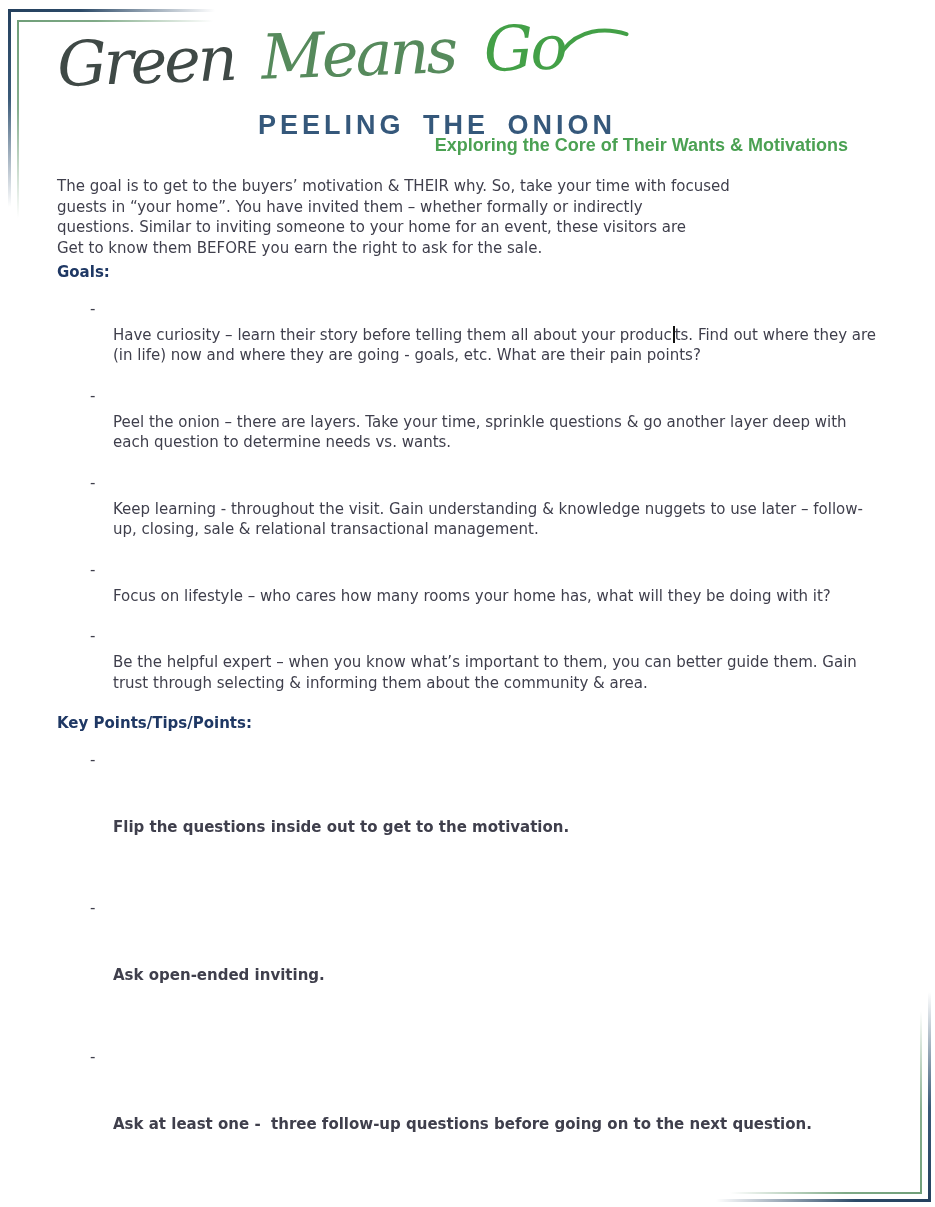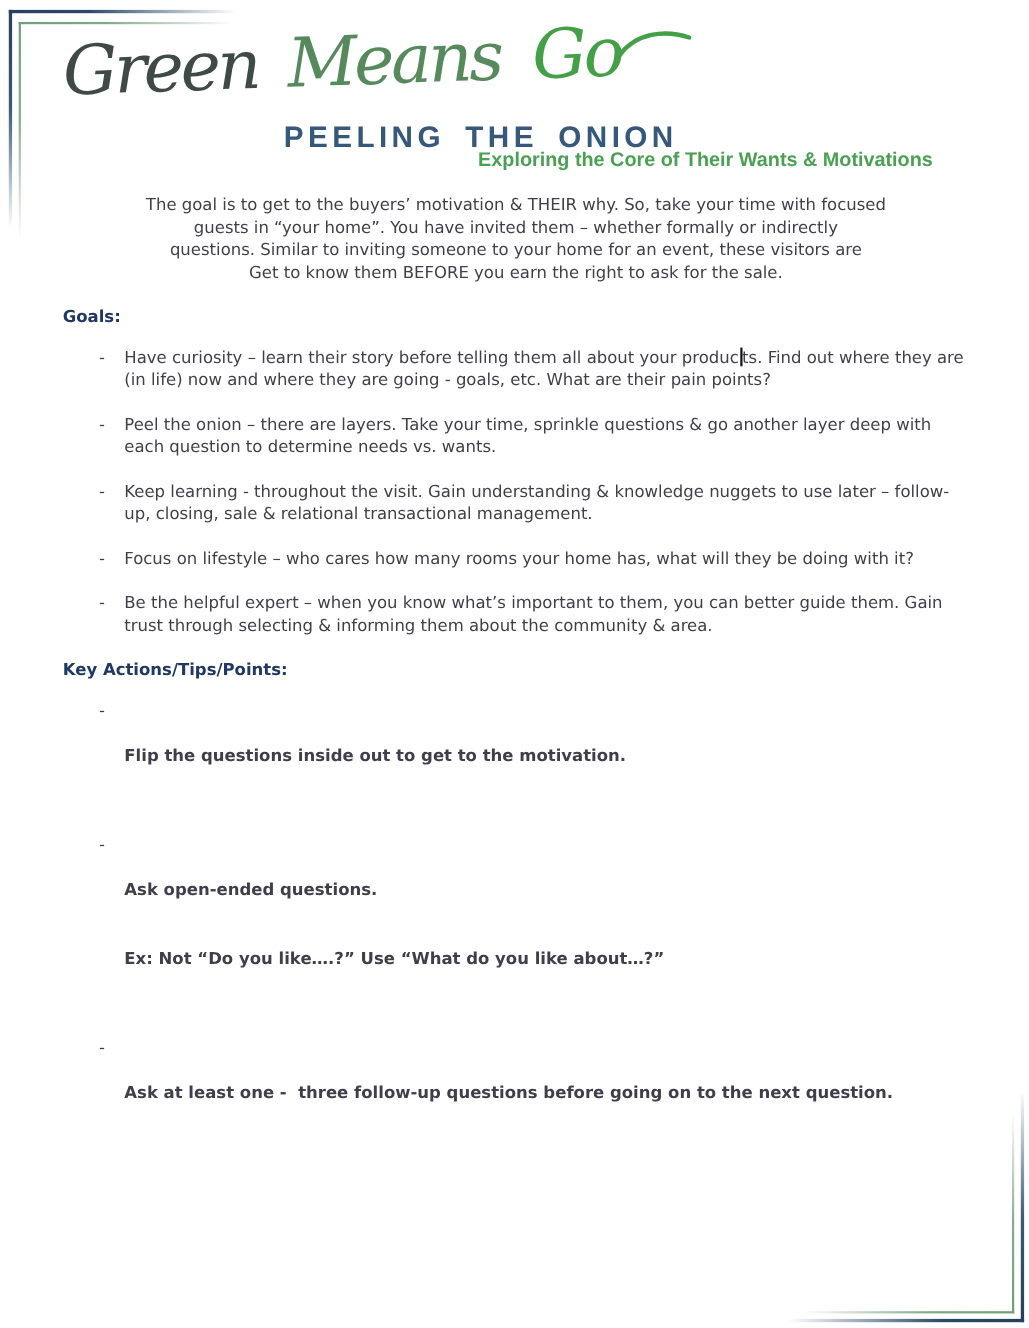--- a/index.html
+++ b/index.html
@@ -71,35 +71,35 @@
     font-weight: bold;
     font-size: 18px;
     line-height: 22px;
     color: var(--subtitle-green, #4BA153);
     white-space: nowrap;
   }
 
   
   .content { position: absolute; left: 57px; top: 176px; width: 824px; }
 
-  .intro { text-align: center; }
+  .intro { }
   .intro-line { min-height: 20.5px; }
 
   .sec-heading {
     font-family: "DejaVu Sans", sans-serif;
     font-size: 15px;
     font-weight: bold;
     color: var(--heading-navy, #1F3864);
-    margin: 20px 0 16px 0;
+    margin: 4px 0 16px 0;
     line-height: 20.5px;
   }
 
   .bullet-item { display: flex; margin: 0 0 20px 33px; }
   .bullet-dash { width: 23px; flex: none; }
-  .bullet-text { flex: 1; white-space: pre-wrap; }
+  .bullet-text { flex: 1; white-space: pre-wrap; margin-top: 26px; }
   .kline { white-space: pre-wrap; font-weight: bold; }
 
   .caret {
     display: inline-block;
     width: 2px; height: 17px;
     background: #111;
     vertical-align: -3px;
     margin: 0 0px 0 1px;
   }
 </style>
@@ -159,34 +159,33 @@
       <div class="bullet-item">
         <span class="bullet-dash">-</span>
         <div class="bullet-text">Focus on lifestyle – who cares how many rooms your home has, what will they be doing with it?</div>
       </div>
       <div class="bullet-item">
         <span class="bullet-dash">-</span>
         <div class="bullet-text">Be the helpful expert – when you know what’s important to them, you can better guide them. Gain trust through selecting &amp; informing them about the community &amp; area.</div>
       </div>
     </div>
 
-    <h2 class="sec-heading">Key Actions/Tips/Points:</h2>
+    <h2 class="sec-heading">Key Points/Tips/Points:</h2>
 
     <div>
       <div class="bullet-item">
         <span class="bullet-dash">-</span>
         <div class="bullet-text">
           <div class="kline">Flip the questions inside out to get to the motivation.</div>
         </div>
       </div>
       <div class="bullet-item">
         <span class="bullet-dash">-</span>
         <div class="bullet-text">
-          <div class="kline">Ask open-ended questions.</div>
-          <div class="kline">Ex: Not “Do you like….?” Use “What do you like about…?”</div>
+          <div class="kline">Ask open-ended inviting.</div>
         </div>
       </div>
       <div class="bullet-item">
         <span class="bullet-dash">-</span>
         <div class="bullet-text">
           <div class="kline">Ask at least one -  three follow-up questions before going on to the next question.</div>
         </div>
       </div>
 
     </div>

